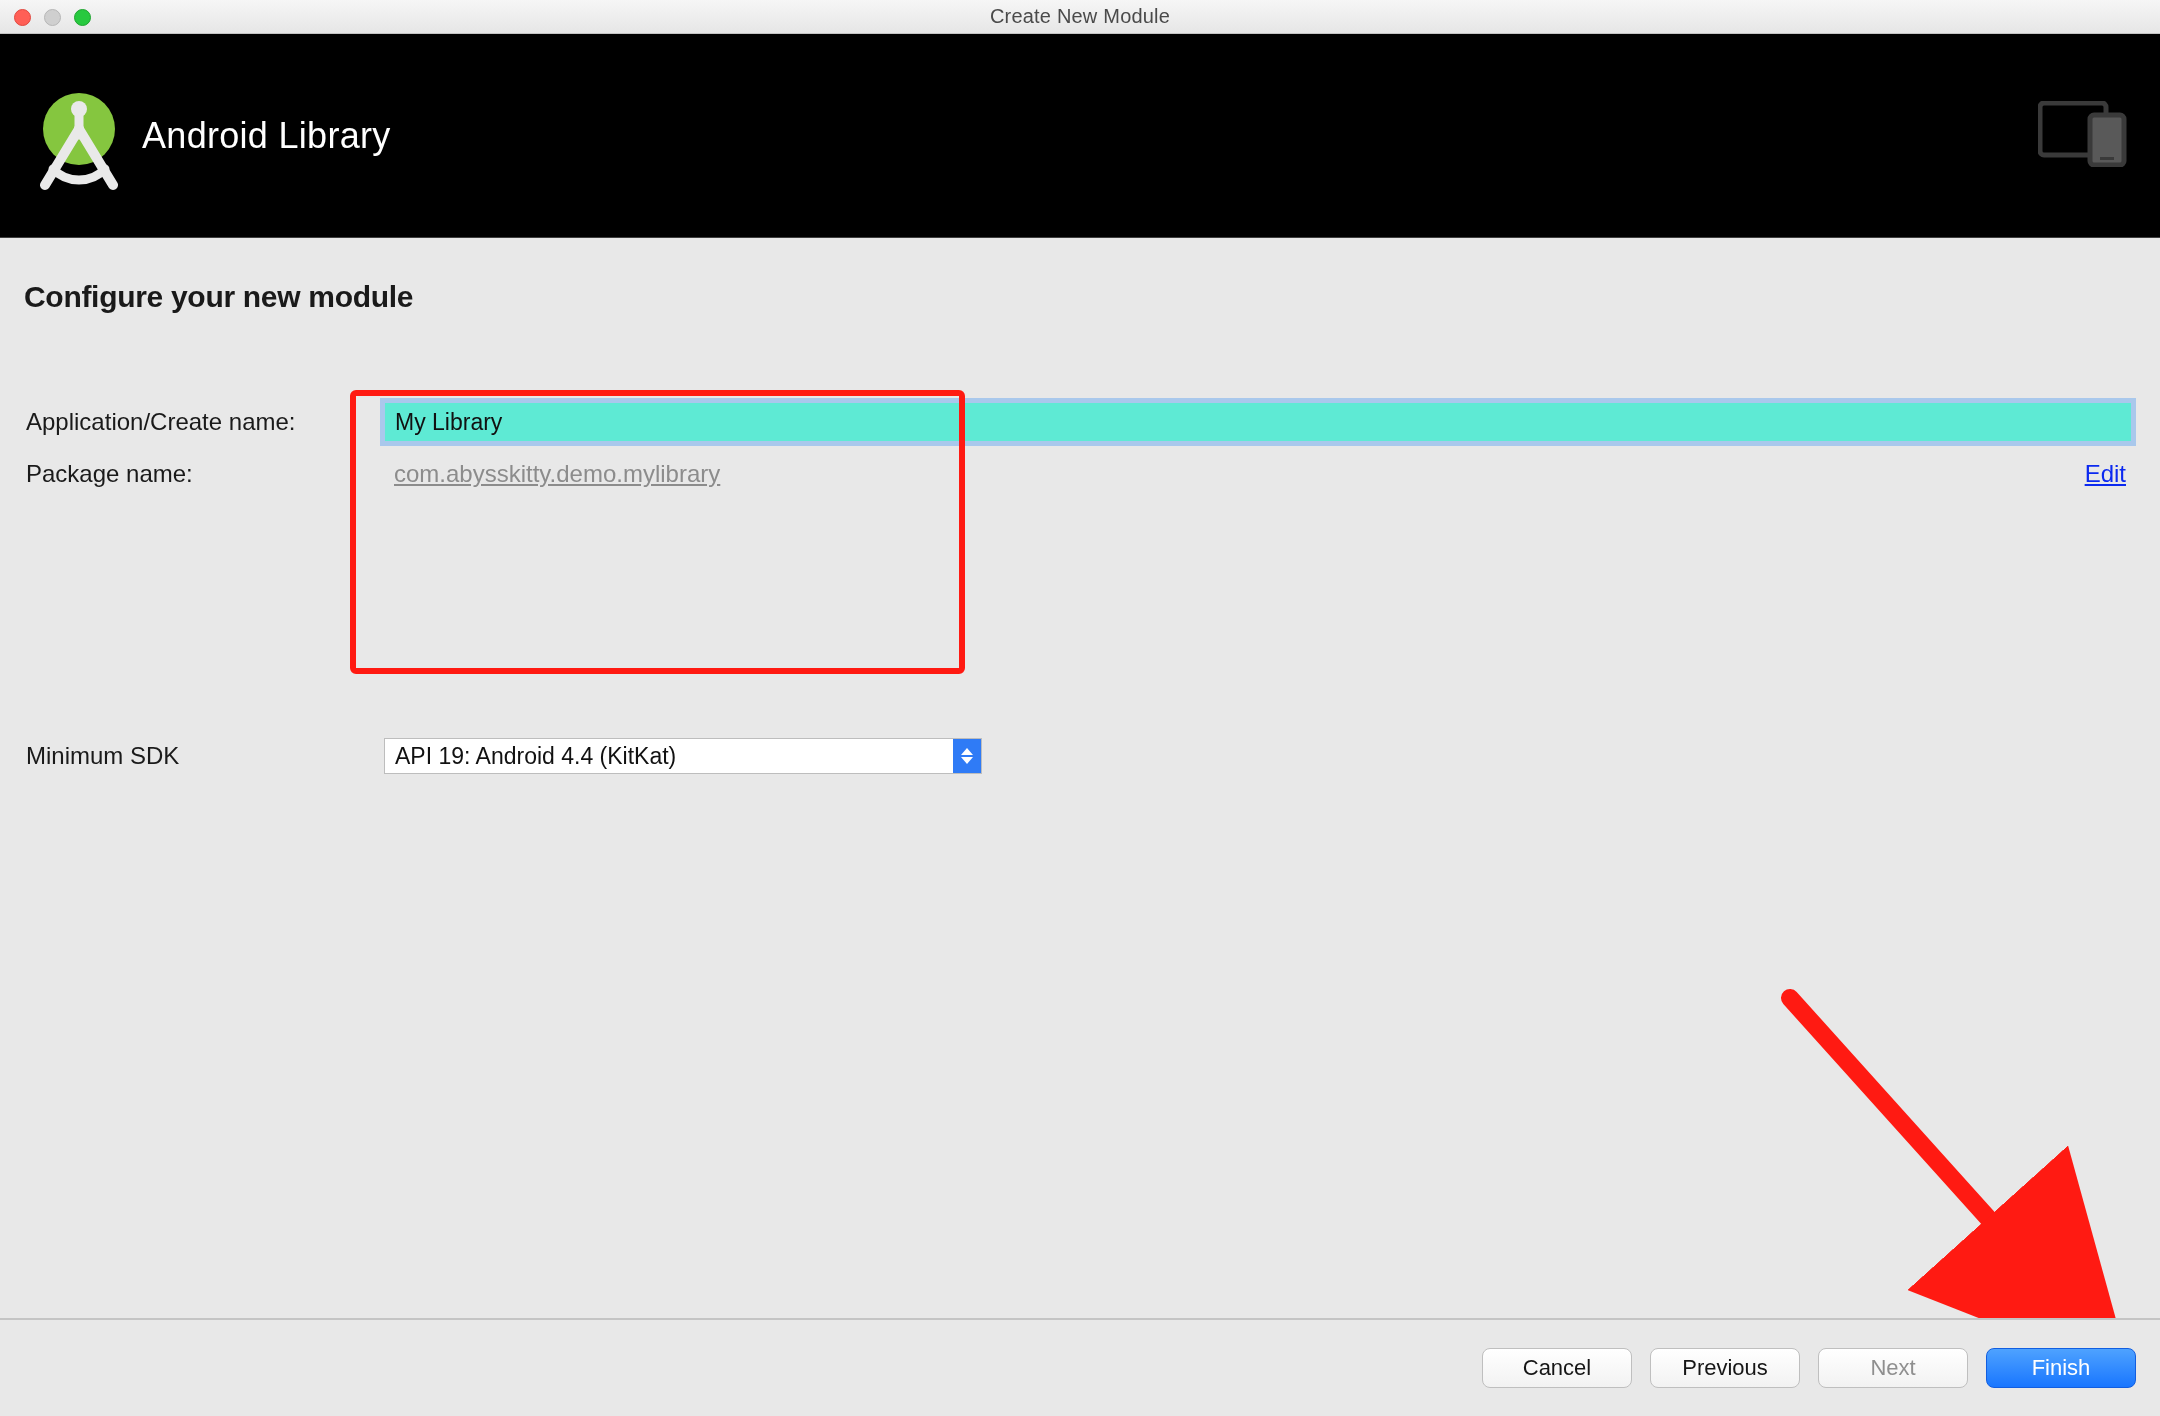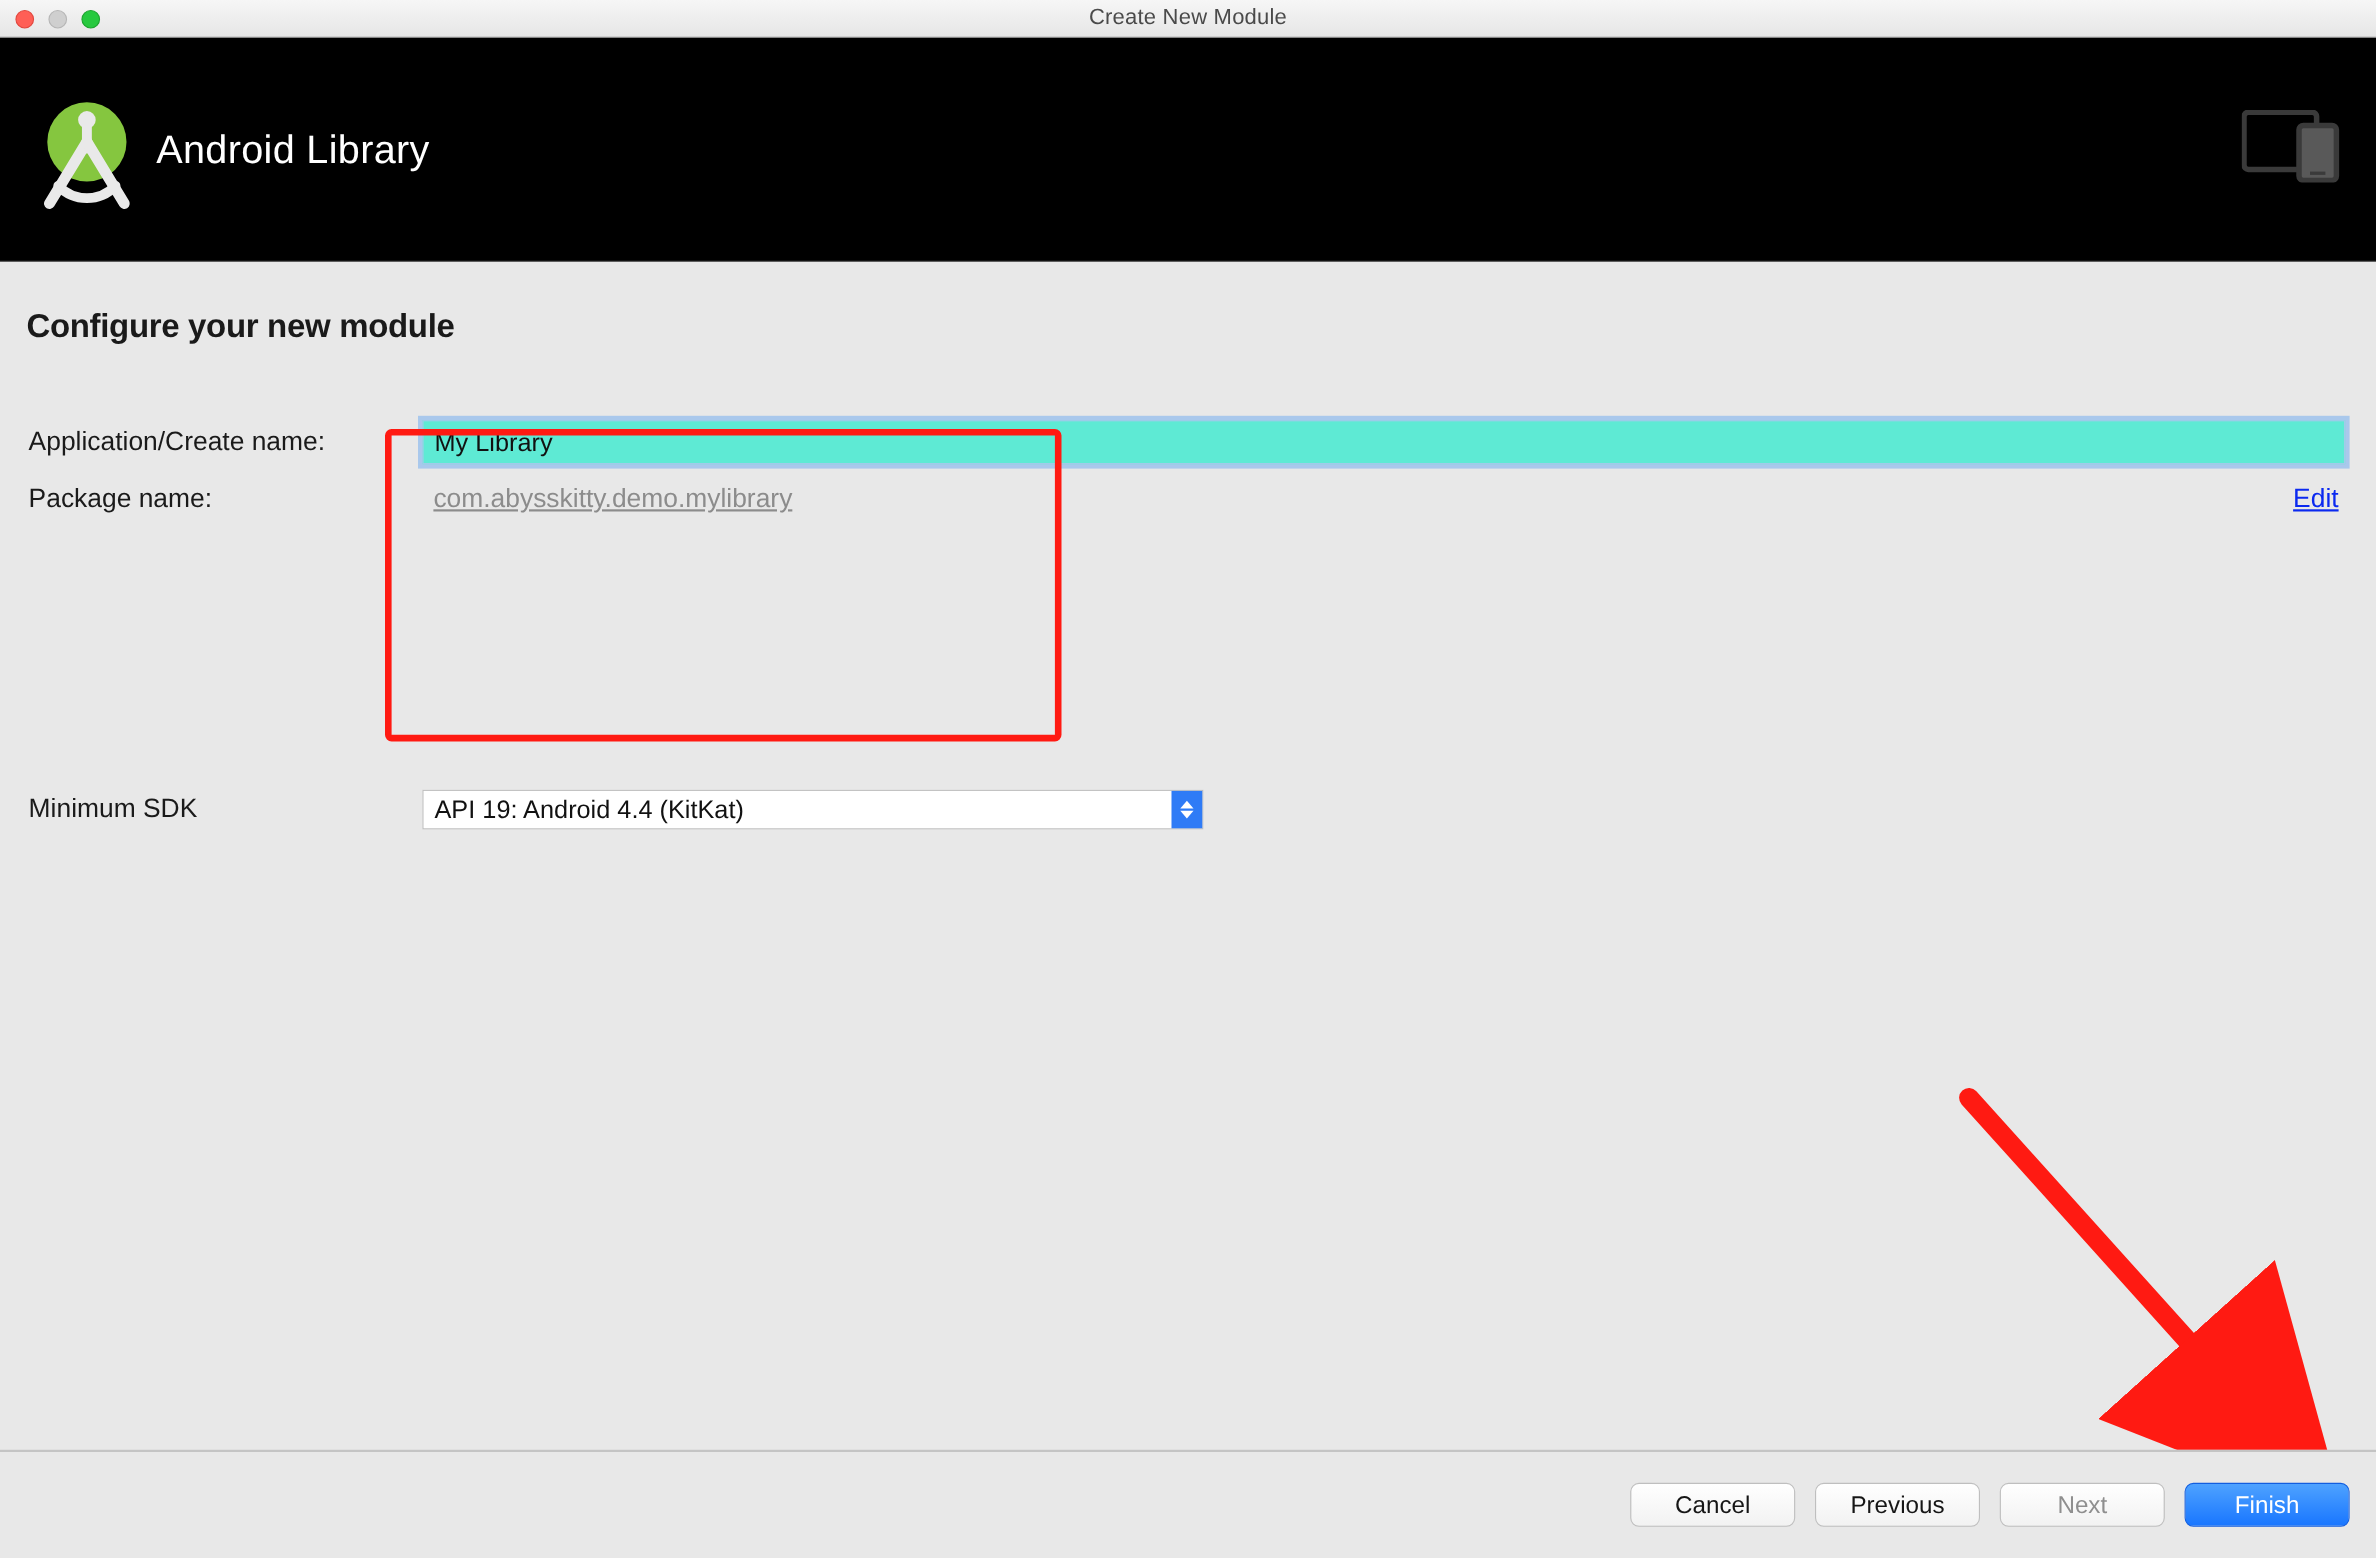--- a/index.html
+++ b/index.html
@@ -61,21 +61,21 @@
       background:#e8e8e8;
       padding: 42px 24px 0 24px;
       position: relative;
       height: calc(1416px - 34px - 204px);
     }
     .section-title {
       font-size: 30px;
       font-weight: 700;
       color:#1a1a1a;
       letter-spacing:-.3px;
-      margin-bottom: 68px;
+      margin-bottom: 88px;
     }
     .form-row {
       display:flex; align-items:center;
       margin-bottom: 18px;
     }
     .form-label {
       width: 360px;
       font-size: 24px;
       color:#1a1a1a;
       padding-left: 2px;
@@ -101,21 +101,21 @@
       text-decoration:underline;
     }
     .edit-link {
       color:#0b29f0; font-size:24px;
       text-decoration: underline;
       cursor:pointer; padding-right:6px;
     }
 
     .sdk-block { margin-top: 250px; }
     .combo {
-      width: 710px; height: 36px;
+      width: 598px; height: 36px;
       background:#fff; border:1px solid #bdbdbd;
       display:flex; align-items:center;
       position: relative;
     }
     .combo-text {
       flex:1; font-size:23px; padding:0 10px; color:#111;
     }
     .combo-btn {
       width:28px; height:100%;
       background:#2f7bf6;

